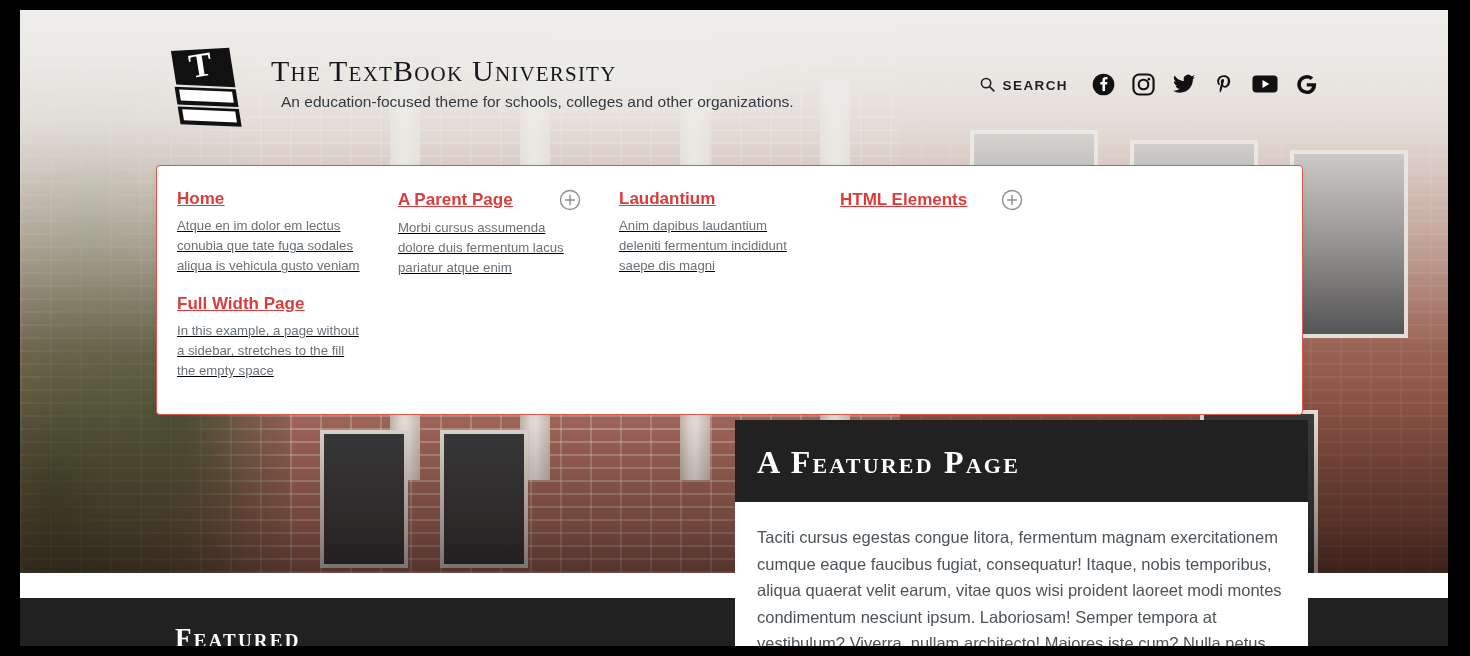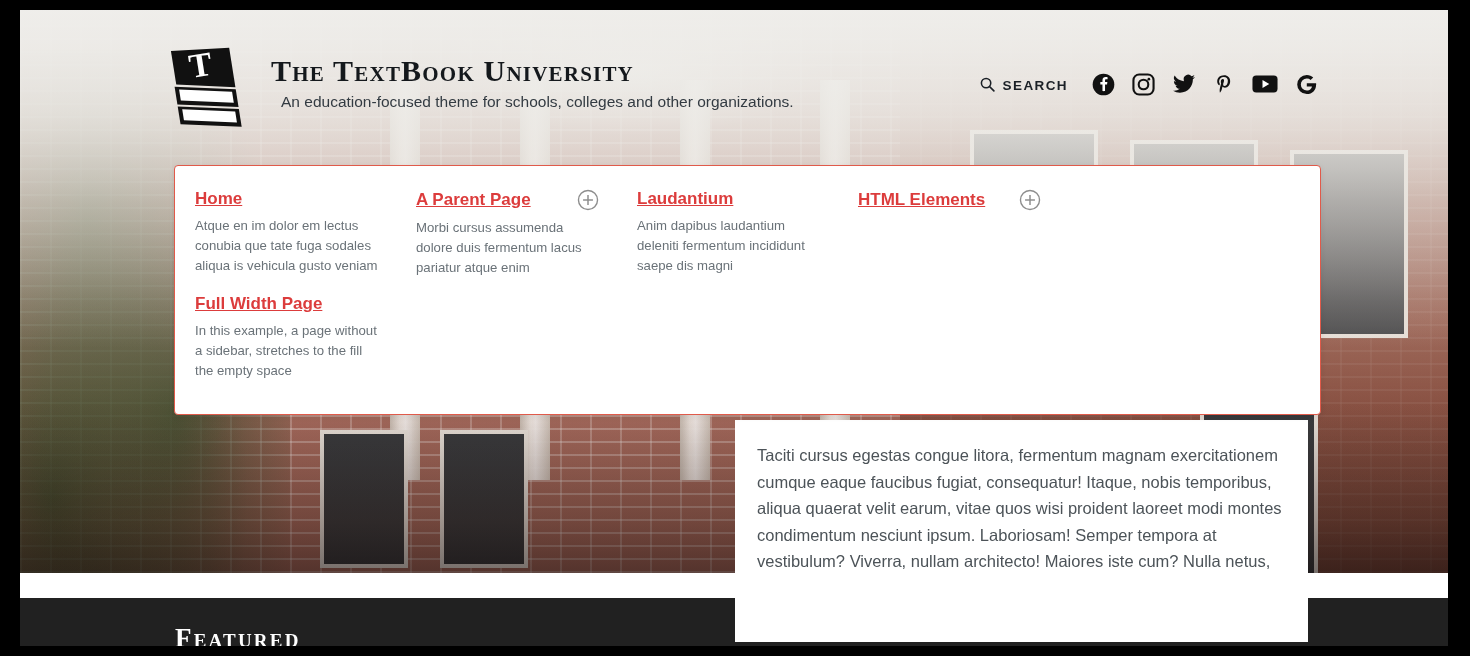--- a/index.html
+++ b/index.html
@@ -144,21 +144,21 @@
     margin-right: 16px;
   }
   #brand-text {
     margin-top: 22px;
   }
   #site-title {
     font-family: "Liberation Serif", serif;
     font-size: 30px;
     letter-spacing: 1.2px;
     font-variant: small-caps;
-    font-weight: bold;
+    font-weight: normal;
     color: #14181c;
     margin: 0;
     line-height: 1.1;
     white-space: nowrap;
   }
   #site-tagline {
     font-size: 15.5px;
     color: #333b42;
     margin: 6px 0 0 10px;
     white-space: nowrap;
@@ -189,29 +189,30 @@
     gap: 17px;
   }
   .social-list a {
     display: block;
     line-height: 0;
   }
 
   
   #menu-card {
     position: absolute;
-    left: 154px;
+    left: 136px;
     top: 155px;
     width: 1145px;
     height: 248px;
     background: #ffffff;
     border: 1px solid #e05a4a;
     border-radius: 4px;
     z-index: 30;
     box-shadow: 0 2px 6px rgba(0,0,0,0.07);
+    text-decoration: underline;
   }
   #menu-grid {
     display: grid;
     grid-template-columns: repeat(5, 1fr);
     column-gap: 0;
     row-gap: 16px;
     padding: 23px 20px 0 20px;
   }
   .menu-item {
     padding-right: 20px;
@@ -445,19 +446,22 @@
           <div class="menu-desc">In this example, a page without a sidebar, stretches to the fill the empty space</div>
         </div>
       </div>
     </div>
 
     <div id="featured-section">
       <h2 id="featured-section-title">Featured</h2>
     </div>
 
     <div id="featured-panel">
+      <div id="featured-panel-head">
+        <h2 id="featured-panel-title">A Featured Page</h2>
+      </div>
       <div id="featured-panel-body">
         <p id="featured-panel-text">Taciti cursus egestas congue litora, fermentum magnam exercitationem cumque eaque faucibus fugiat, consequatur! Itaque, nobis temporibus, aliqua quaerat velit earum, vitae quos wisi proident laoreet modi montes condimentum nesciunt ipsum. Laboriosam! Semper tempora at vestibulum? Viverra, nullam architecto! Maiores iste cum? Nulla netus,</p>
       </div>
     </div>
 
   </div>
 </div>
 
 </body></html>

